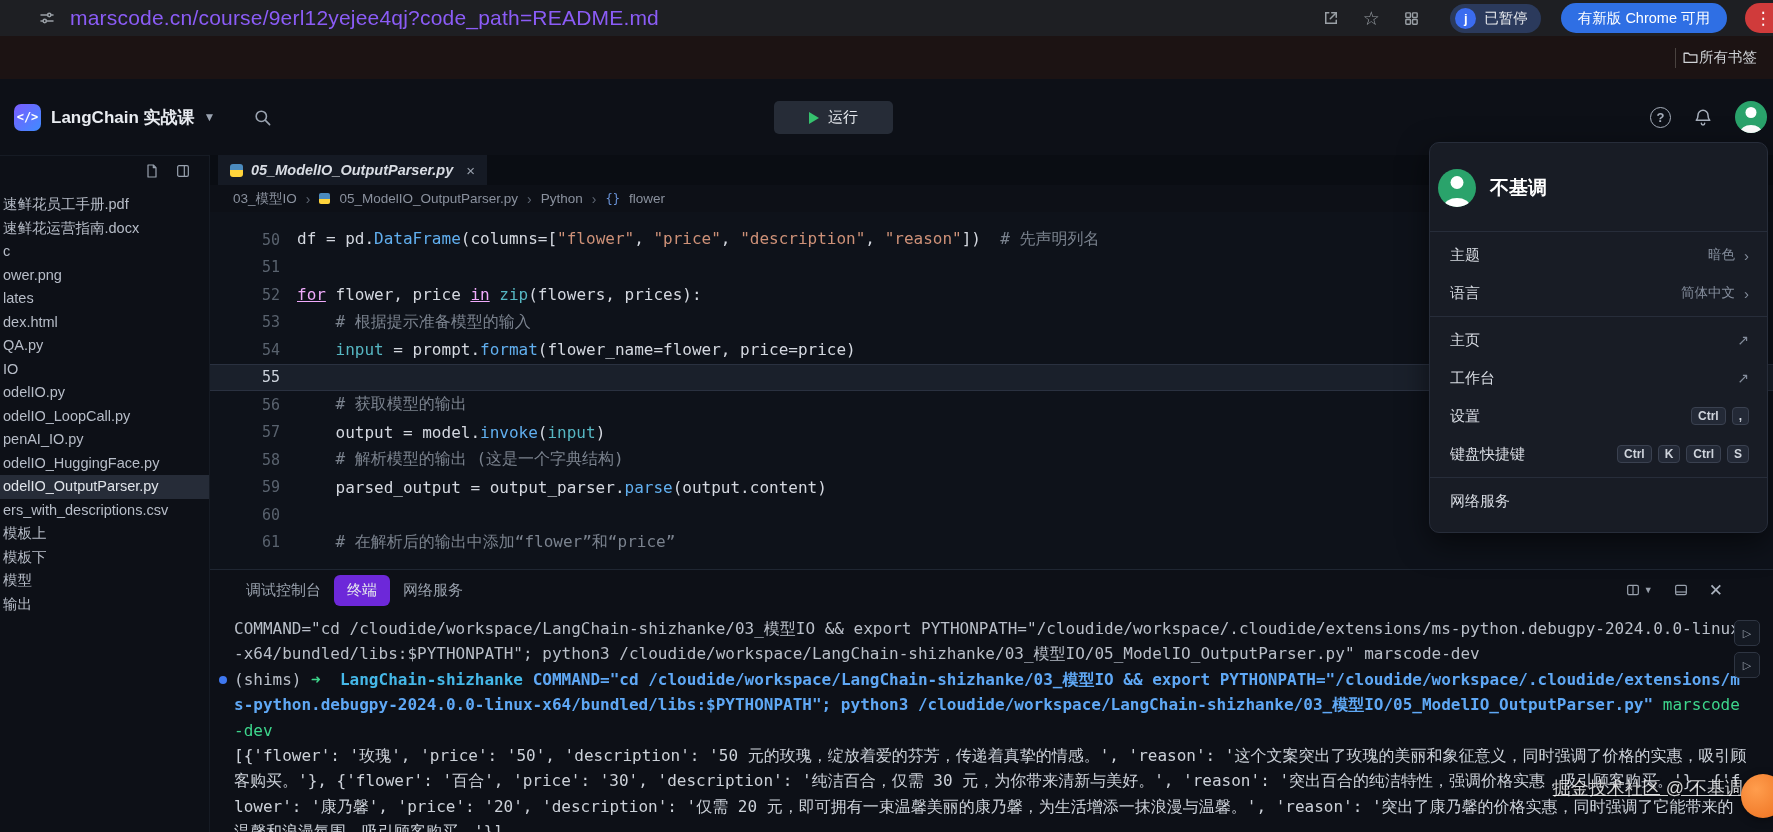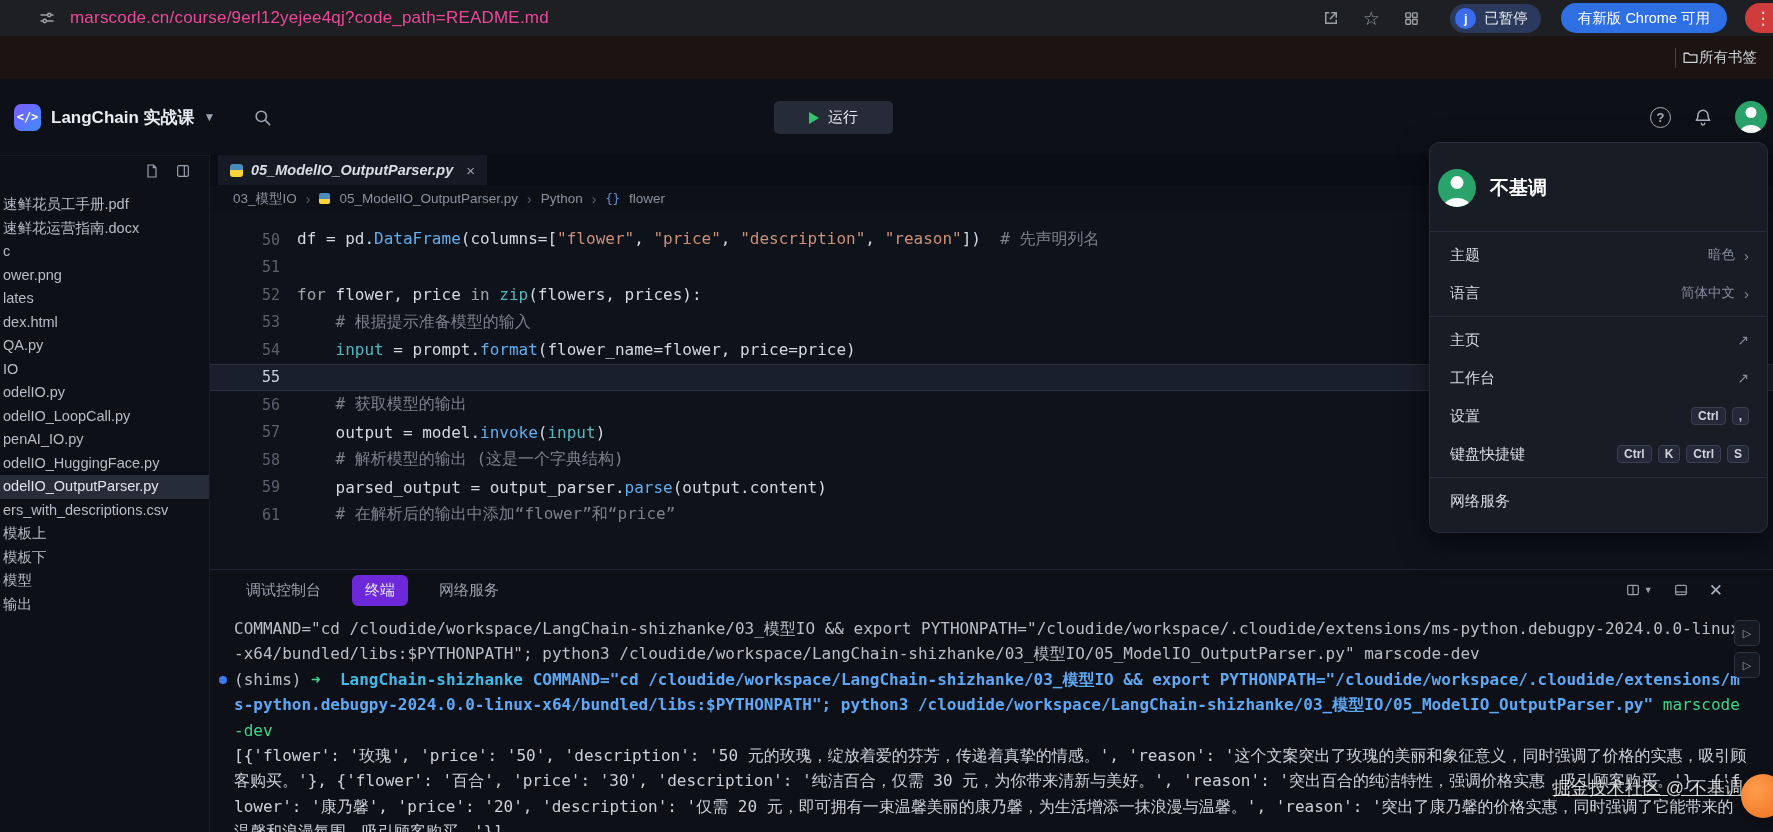--- a/index.html
+++ b/index.html
@@ -3,21 +3,21 @@
 <meta charset="utf-8">
 <style>
   html,body{margin:0;padding:0;background:#000;}
   .screen{position:relative;width:1773px;height:832px;overflow:hidden;background:#0d1017;
     font-family:"Liberation Sans","DejaVu Sans",sans-serif;-webkit-font-smoothing:antialiased;}
 
   
   .browser-bar{position:absolute;top:0;left:0;right:0;height:36px;background:#1e1f23;
     display:flex;align-items:center;padding:0 0 0 12px;gap:10px;z-index:5;}
   .tune-btn{width:26px;height:26px;border-radius:50%;margin-left:22px;display:flex;align-items:center;justify-content:center;}
-  .url{color:#ec4899;font-size:17px;letter-spacing:.2px;white-space:nowrap;}
+  .url{color:#8b5cf6;font-size:21px;letter-spacing:.2px;white-space:nowrap;}
   .bar-spacer{flex:1;}
   .bar-icon{color:#9aa0a6;width:30px;height:30px;display:flex;align-items:center;justify-content:center;font-size:19px;}
   .paused-pill{display:flex;align-items:center;gap:8px;background:#2b3a5c;border-radius:15px;height:29px;
     padding:0 13px 0 5px;color:#e8eaed;font-size:14.5px;margin-left:14px;}
   .j-circle{width:21px;height:21px;border-radius:50%;background:#3b6cf0;color:#fff;font-weight:bold;font-size:13px;
     display:flex;align-items:center;justify-content:center;}
   .update-pill{background:#2f6fe4;color:#fff;font-size:14.5px;height:30px;border-radius:16px;
     display:flex;align-items:center;padding:0 17px;margin-left:10px;white-space:nowrap;}
   .kebab{background:#d03b3b;color:#fff;height:30px;width:36px;border-radius:16px 0 0 16px;margin-left:8px;margin-right:-8px;
     display:flex;align-items:center;justify-content:center;font-size:17px;}
@@ -65,21 +65,21 @@
   .bc-icon.python-icon{width:11px;height:11px;border-radius:2px;background:linear-gradient(180deg,#4b8bbe 50%,#ffd43b 50%);display:inline-block;}
   .bc-icon.symbol-icon::before{content:'{}';color:#6a93d8;font-size:12px;font-family:"DejaVu Sans Mono",monospace;}
 
   .code-area{flex:1;background:#0e121a;padding-top:14px;overflow:hidden;position:relative;
     font-family:"DejaVu Sans Mono","Liberation Mono",monospace;font-size:16px;}
   .code-line{display:flex;height:27.5px;align-items:center;}
   .gutter{flex:0 0 87px;width:87px;text-align:right;padding-right:17px;box-sizing:border-box;color:#59626e;font-size:15px;}
   .code-text{white-space:pre;color:#d4d8e0;}
   .code-line.current{background:#1a202b;box-shadow:inset 0 1px 0 #2a3140, inset 0 -1px 0 #2a3140;}
   .code-line.current .gutter{color:#ccd2db;}
-  .tk-kw{color:#a3a3a3;} .tk-fn{color:#61afef;} .tk-bi{color:#56b6c2;} .tk-str{color:#ce9178;} .tk-com{color:#7a828e;}
+  .tk-kw{color:#f0abfc;text-decoration:underline;} .tk-fn{color:#61afef;} .tk-bi{color:#56b6c2;} .tk-str{color:#ce9178;} .tk-com{color:#7a828e;}
 
   
   .panel{height:262px;flex:0 0 262px;border-top:1px solid #1f2632;display:flex;flex-direction:column;position:relative;background:#0d1017;}
   .panel-tabs{height:40px;display:flex;align-items:center;padding:0 50px 0 23px;gap:18px;}
   .ptab{color:#99a1ad;font-size:15px;padding:6px 13px;border-radius:6px;white-space:nowrap;cursor:default;}
   .ptab.active{background:#6d28d9;color:#e6e9ed;}
   .panel-icons{margin-left:auto;display:flex;align-items:center;gap:20px;color:#99a1ad;}
   .p-ic{display:flex;align-items:center;gap:3px;}
   .p-close{font-size:17px;color:#aab2be;}
   .terminal{flex:1;padding:6px 26px 0 24px;font-family:"DejaVu Sans Mono","Liberation Mono",monospace;
@@ -288,29 +288,33 @@
               </div>
               <div class="code-line">
                 <span class="gutter">58</span>
                 <span class="code-text"><span>    </span><span class="tk-com"># 解析模型的输出 (这是一个字典结构)</span></span>
               </div>
               <div class="code-line">
                 <span class="gutter">59</span>
                 <span class="code-text"><span>    parsed_output = output_parser.</span><span class="tk-fn">parse</span><span>(output.content)</span></span>
               </div>
               <div class="code-line">
+                <span class="gutter">60</span>
+                <span class="code-text"></span>
+              </div>
+              <div class="code-line">
                 <span class="gutter">61</span>
                 <span class="code-text"><span>    </span><span class="tk-com"># 在解析后的输出中添加“flower”和“price”</span></span>
               </div>
             </div>
         </div>
 
         <div class="panel">
           <div class="panel-tabs">
-            <div id="panel-tab-list" style="display:flex;gap:18px;align-items:center;">
+            <div id="panel-tab-list" style="display:flex;align-items:center;">
                 <div class="ptab">调试控制台</div>
                 <div class="ptab active">终端</div>
                 <div class="ptab">网络服务</div>
               </div>
             <div class="panel-icons">
               <span class="p-ic">
                 <svg width="16" height="16" viewBox="0 0 24 24" fill="none" stroke="#99a1ad" stroke-width="1.8">
                   <rect x="4" y="5" width="16" height="14" rx="2"></rect>
                     <path d="M12 5v14"></path>
                 </svg>

